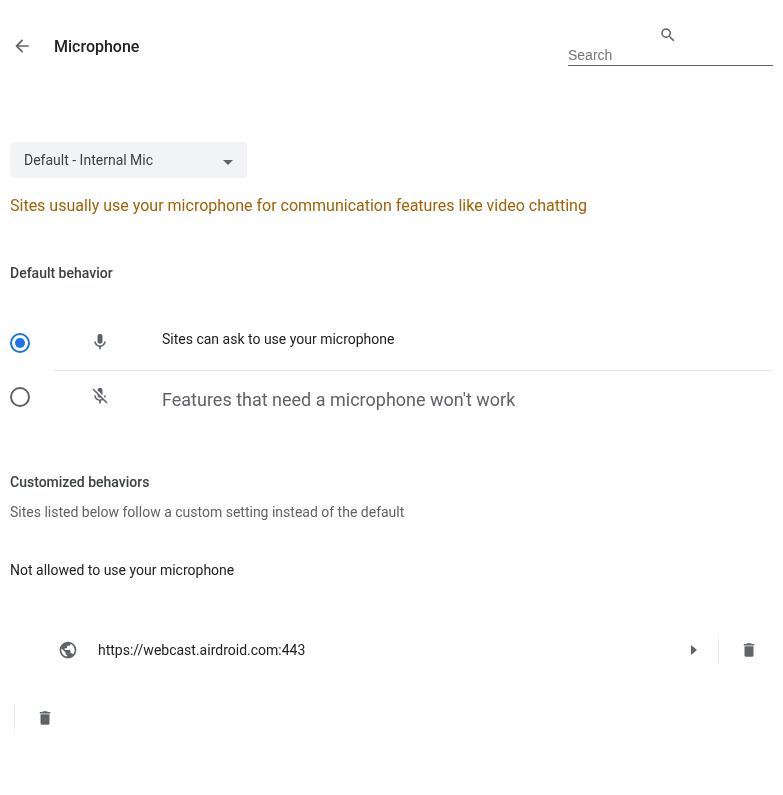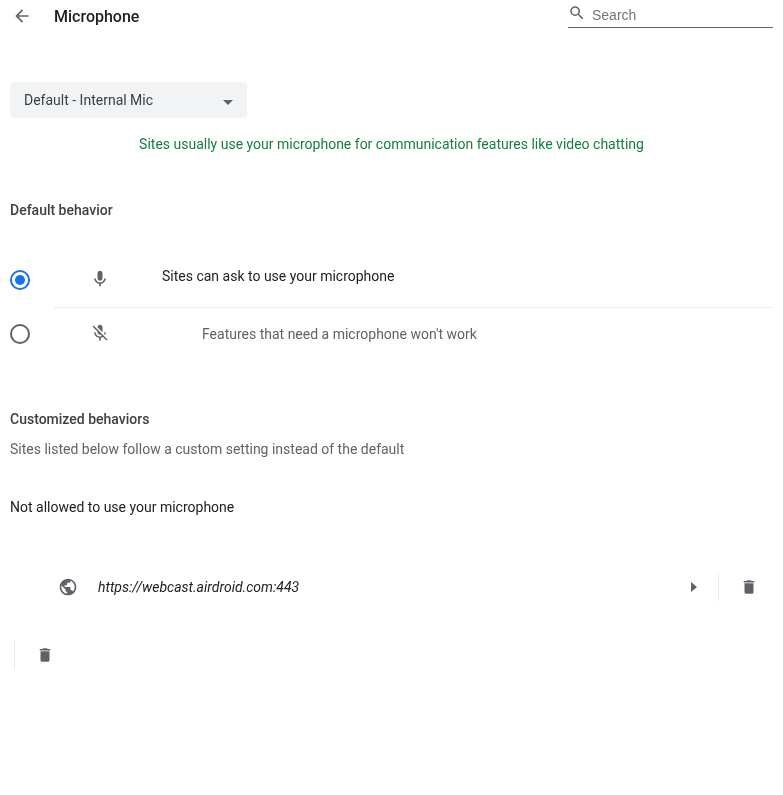--- a/index.html
+++ b/index.html
@@ -10,21 +10,21 @@
     body {
       font-family: Roboto, Arial, sans-serif;
       font-size: 14px;
       color: #202124;
       background: #fff;
       width: 783px;
     }
     .header {
       display: flex;
       align-items: center;
-      padding: 4px 10px;
+      padding: 26px 10px;
       justify-content: center;
     }
     .back-btn {
       width: 24px;
       height: 24px;
       display: flex;
       align-items: center;
       justify-content: center;
       cursor: pointer;
       color: #5f6368;
@@ -35,20 +35,21 @@
       font-weight: 500;
       margin-left: 20px;
     }
     .search-container {
       margin-left: auto;
       display: flex;
       align-items: center;
       border-bottom: 1px solid #5f6368;
       width: 205px;
       padding-bottom: 2px;
+      flex-direction: column;
     }
     .search-icon {
       color: #5f6368;
       margin-right: 6px;
     }
     .search-input {
       border: none;
       outline: none;
       font-size: 14px;
       color: #5f6368;
@@ -67,24 +68,23 @@
       width: 237px;
       justify-content: space-between;
       cursor: pointer;
       color: #3c4043;
       font-size: 14px;
     }
     .dropdown-arrow {
       color: #5f6368;
     }
     .description {
-      color: #15803d;
+      color: #a16207;
       margin-top: 18px;
-      font-size: 14px;
-      text-align: center;
+      font-size: 16px;
     }
     .section-title {
       color: #3c4043;
       font-weight: 500;
       font-size: 14px;
       margin-top: 50px;
     }
     .section-subtitle {
       color: #5f6368;
       margin-top: 14px;
@@ -138,33 +138,31 @@
     }
     .radio-content {
       flex: 1;
     }
     .radio-label {
       color: #202124;
       font-size: 14px;
     }
     .radio-sub {
       color: #5f6368;
-      font-size: 14px;
+      font-size: 18px;
       margin-top: 4px;
-      margin-left: 40px;
     }
     .sites-list {
       margin-top: 38px;
     }
     .site-row {
       display: flex;
       align-items: flex-end;
       padding: 14px 0;
       position: relative;
-      font-style: italic;
     }
     .site-main {
       display: flex;
       align-items: center;
       flex: 1;
       padding-left: 48px;
     }
     .site-icon {
       width: 20px;
       height: 20px;

